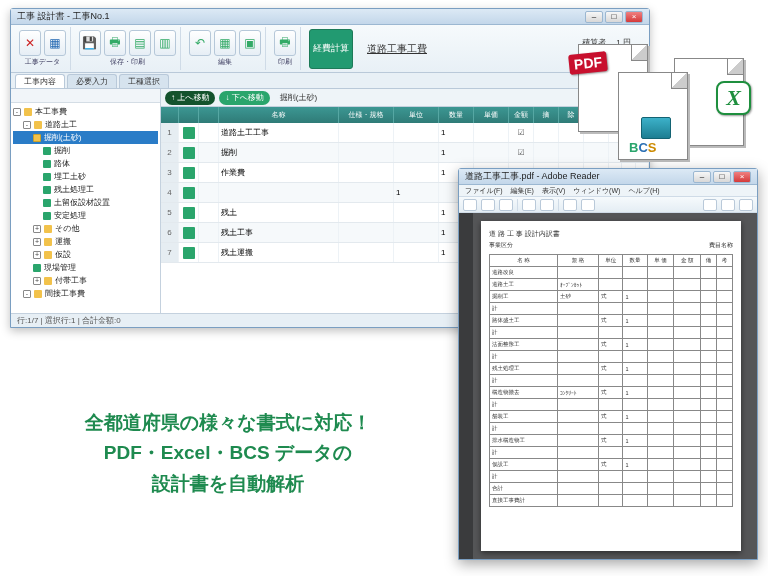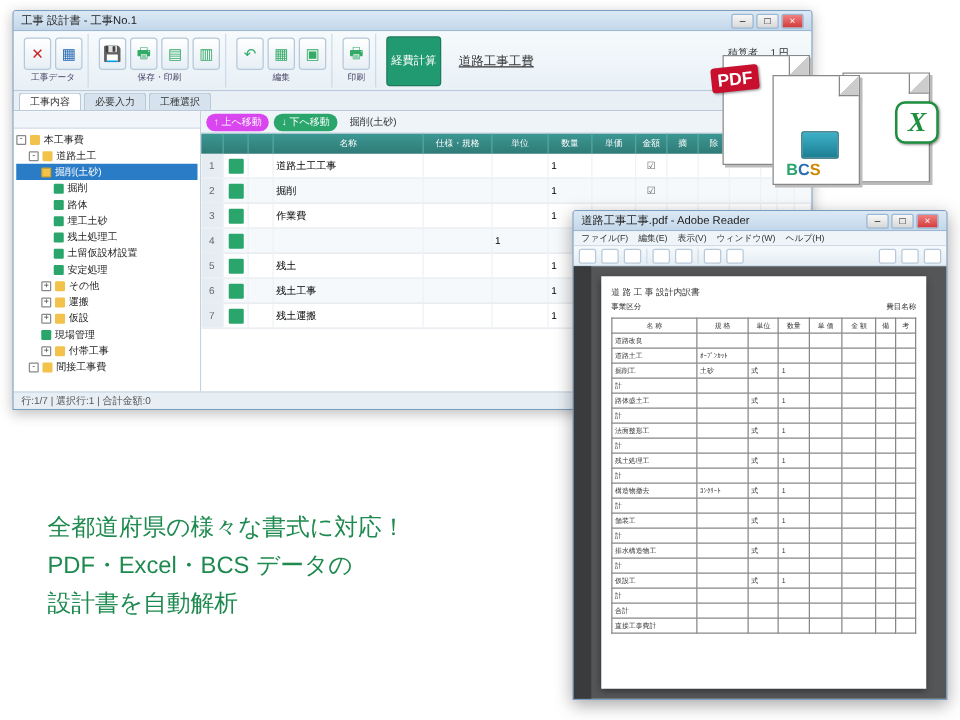--- a/index.html
+++ b/index.html
@@ -65,21 +65,21 @@
   .tico.doc-g { background: #2aa56c; }
   .tico.doc-b { background: #3c8ad0; }
   .tico.plus { width: 8px; height: 8px; border: 1px solid #888; background: #fff; font-size: 7px; line-height: 6px; text-align: center; color: #444; }
   .tree-item.sel { background: #2a7cc7; color: #fff; }
 
   .gridpane { flex: 1; display: flex; flex-direction: column; background: #fff; }
   .grid-toolbar {
     height: 18px; background: #eef4f8; border-bottom: 1px solid #c4d1de; display: flex; align-items: center; padding: 0 4px; gap: 4px; font-size: 8px;
   }
   .gt-btn { height: 14px; padding: 0 6px; border-radius: 7px; color: #fff; font-size: 8px; display: inline-flex; align-items: center; }
-  .gt-btn.blue { background: #d946ef; }
+  .gt-btn.blue { background: #14532d; }
   .gt-btn.green { background: #2aa56c; }
   .grid-head {
     display: grid;
     grid-template-columns: 18px 20px 20px 120px 55px 45px 35px 35px 25px 25px 25px 25px repeat(3,1fr);
     background: linear-gradient(#3c9793,#2f7b77); color: #fff; font-size: 7px; height: 16px;
   }
   .grid-head > div { border-right: 1px solid #56a7a3; display: flex; align-items: center; justify-content: center; padding: 0 1px; overflow: hidden; }
   .grid-body { flex: 1; overflow: hidden; }
   .grow {
     display: grid;
@@ -129,21 +129,21 @@
   .pv-title { font-size: 7px; margin-bottom: 2px; }
   .pv-sub { font-size: 6px; margin-bottom: 4px; display: flex; justify-content: space-between; }
   .pv-table { width: 100%; border-collapse: collapse; }
   .pv-table th, .pv-table td { border: 1px solid #888; padding: 1px 2px; font-size: 5.5px; height: 12px; overflow: hidden; white-space: nowrap; }
   .pv-table th { font-weight: normal; background: #fff; text-align: center; }
   .pv-table td.name { width: 28%; }
 
   
   .promo {
     position: absolute; left: 38px; top: 408px; width: 380px;
-    text-align: left; color: #1e8a4f; font-size: 19px; line-height: 1.6; font-weight: 400;
+    text-align: center; color: #1e8a4f; font-size: 19px; line-height: 1.6; font-weight: 700;
   }
 </style>
 </head>
 <body>
 
 <div class="win1">
   <div class="win-titlebar">
     <span class="win-title">工事 設計書 - 工事No.1</span>
     <div class="win-ctrls">
       <div class="win-btn">–</div>
@@ -445,21 +445,21 @@
 
 <div class="stack-icons">
   <div class="page-doc" style="left:4px;top:0">
     <div class="fold"></div>
     <div class="badge pdf">PDF</div>
   </div>
   <div class="page-doc" style="right:0;top:14px">
     <div class="fold"></div>
     <div class="badge xls">X</div>
   </div>
-  <div class="page-doc" style="left:44px;top:16px">
+  <div class="page-doc" style="left:44px;top:28px">
     <div class="fold"></div>
     <div class="bcs-box"></div>
     <div class="badge bcs" style="background:transparent;box-shadow:none;padding:0"><span class="b">B</span><span class="c">C</span><span class="s">S</span></div>
   </div>
 </div>
 
 <div class="win2">
   <div class="win-titlebar">
     <span class="win-title">道路工事工事.pdf - Adobe Reader</span>
     <div class="win-ctrls">

